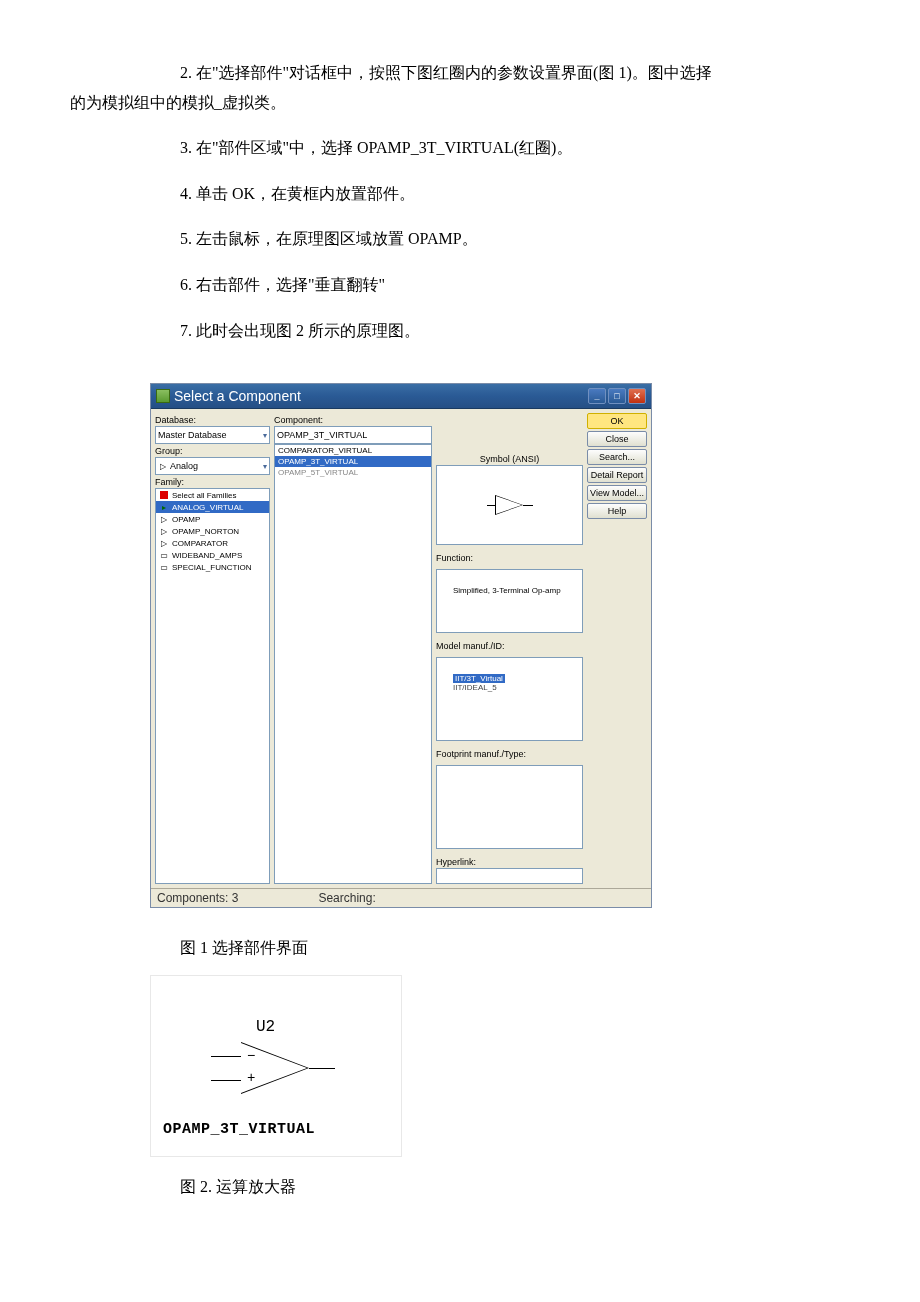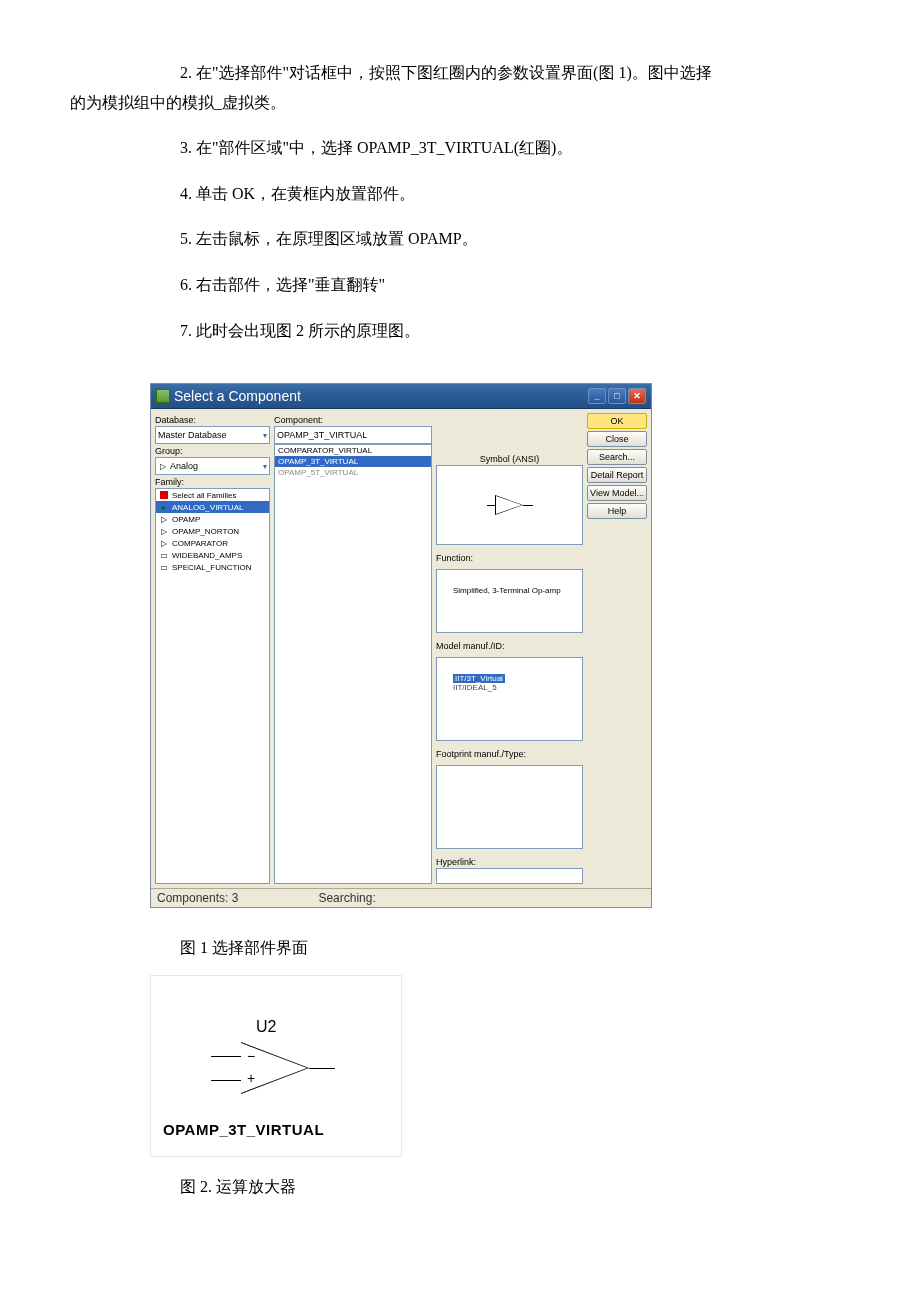--- a/index.html
+++ b/index.html
@@ -220,21 +220,21 @@
   }
 
   
   .fig2 {
     margin: 0 0 10px 80px;
     width: 250px;
     border: 1px solid #e8e8e8;
     background: #fff;
     position: relative;
     height: 180px;
-    font-family: Liberation Sans, sans-serif;
+    font-family: Liberation Mono, monospace;
   }
   .dotgrid {
     position: absolute;
     inset: 0;
     background-image: radial-gradient(#c0c4cc 0.6px, transparent 0.6px);
     background-size: 10px 10px;
     background-position: 5px 5px;
   }
   .fig2 .label-u2 {
     position: absolute;

